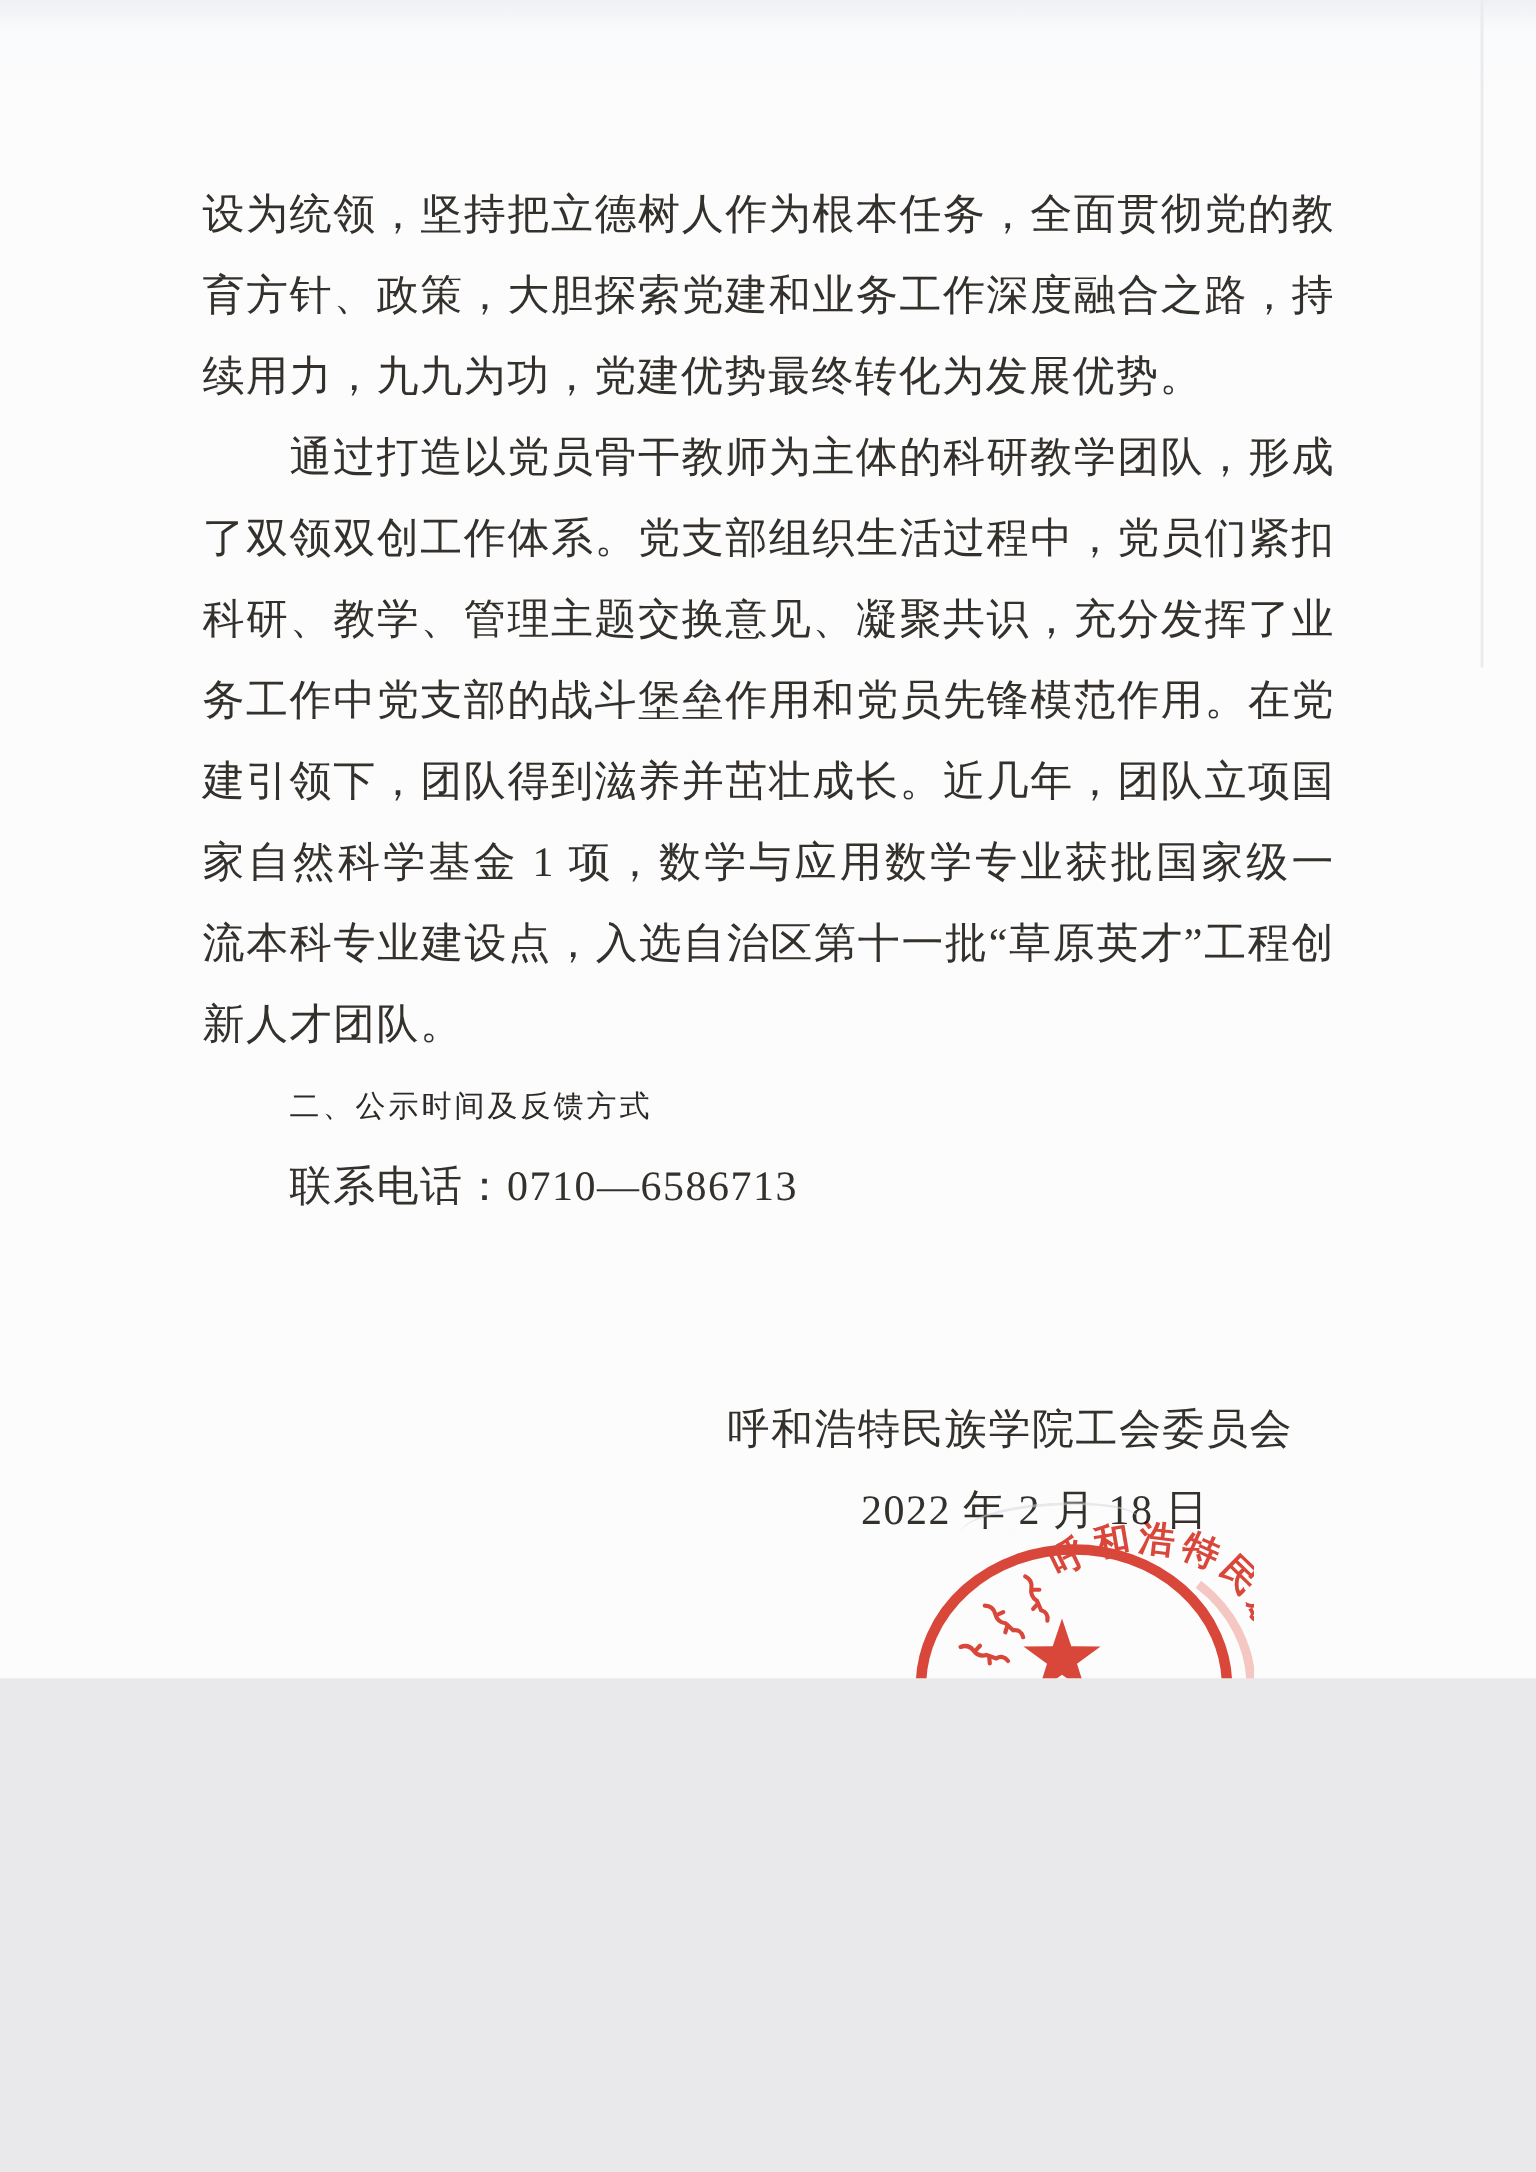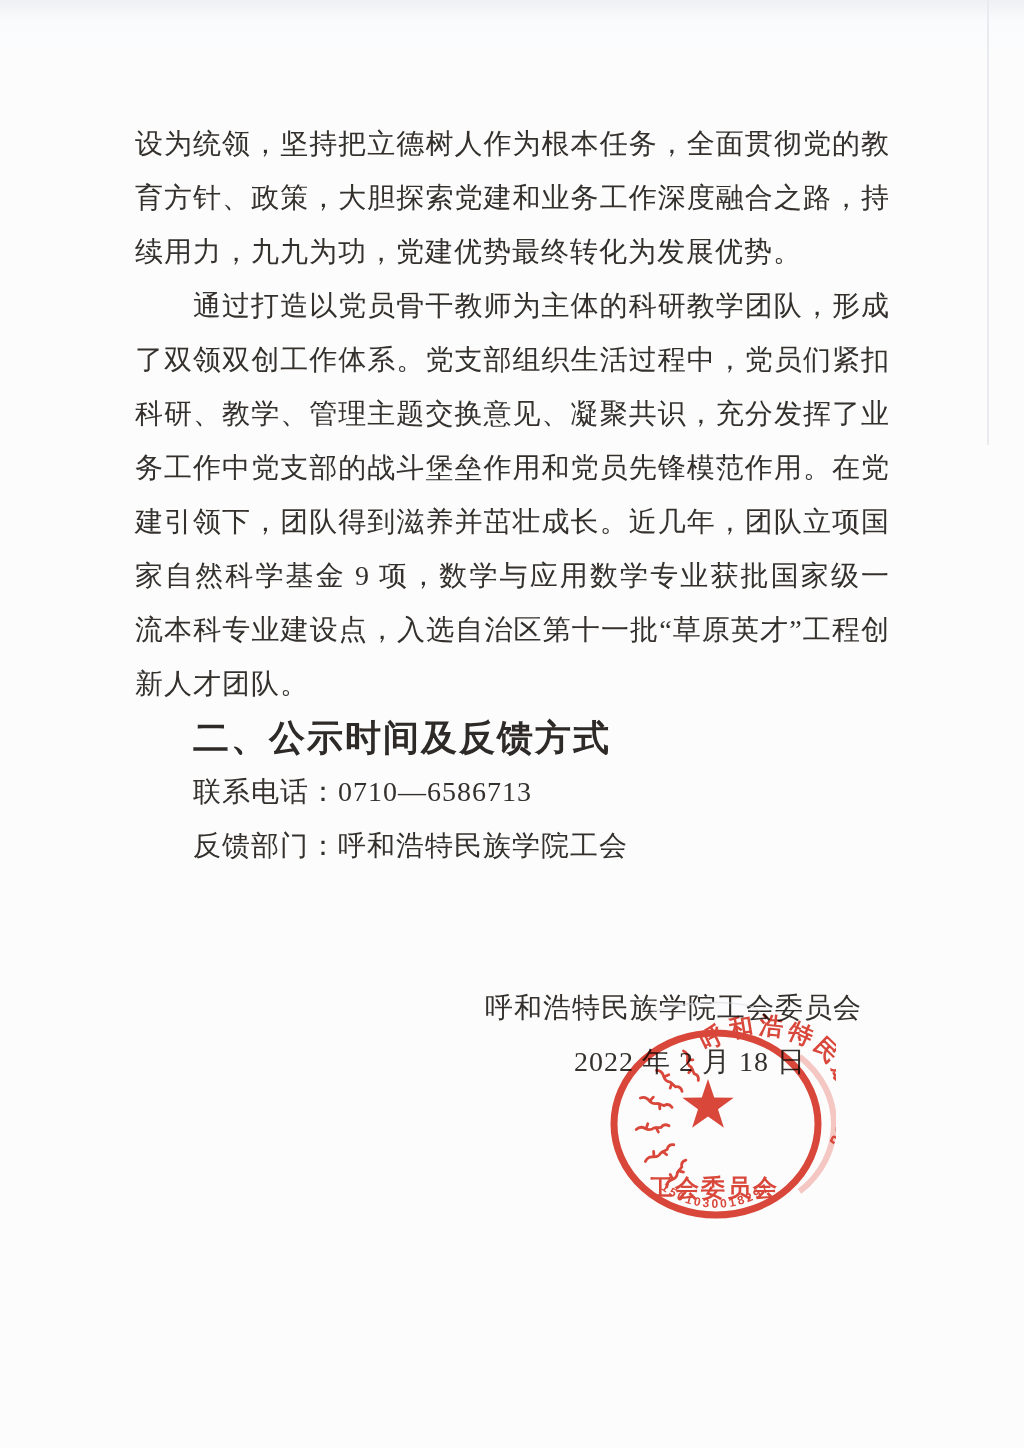--- a/index.html
+++ b/index.html
@@ -1,40 +1,40 @@
 <!DOCTYPE html>
 <html><head>
 <meta charset="utf-8">
 <style>
   html,body { margin:0; padding:0; background:#e9e9eb; }
   .page {
     position:relative;
-    width:1024px; height:1448px;
+    width:1024px; height:1119px;
     margin:0 auto;
     background:linear-gradient(180deg, #eef0f3 0px, #fafbfc 22px, #fcfcfd 60px, #fcfcfd 100%);
     font-family:"Liberation Serif","DejaVu Serif",serif;
     color:#34312d;
     overflow:hidden;
   }
   .content {
     position:absolute; left:135px; top:117px; width:755px;
   }
   .body-p, .info-p {
     margin:0;
     font-size:28px;
     line-height:54px;
     letter-spacing:1px;
     text-align:justify;
   }
   .indent { text-indent:58px; }
   .heading {
     margin:0;
     font-family:"Liberation Sans","DejaVu Sans",sans-serif;
-    font-weight:700;
-    font-size:36px;
+    font-weight:400;
+    font-size:20px;
     line-height:54px;
     letter-spacing:2px;
     text-indent:58px;
     color:#2d2a27;
   }
   .sig { margin-top:108px; }
   .sig-org {
     font-size:28px; line-height:54px; letter-spacing:1px;
     text-align:right; padding-right:28px;
   }
@@ -62,24 +62,23 @@
     opacity:.55; transform:rotate(-4deg);
   }
 </style>
 </head>
 <body>
 
 <div class="page">
 
   <div class="content">
     <p class="body-p">设为统领，坚持把立德树人作为根本任务，全面贯彻党的教育方针、政策，大胆探索党建和业务工作深度融合之路，持续用力，九九为功，党建优势最终转化为发展优势。</p>
-    <p class="body-p indent">通过打造以党员骨干教师为主体的科研教学团队，形成了双领双创工作体系。党支部组织生活过程中，党员们紧扣科研、教学、管理主题交换意见、凝聚共识，充分发挥了业务工作中党支部的战斗堡垒作用和党员先锋模范作用。在党建引领下，团队得到滋养并茁壮成长。近几年，团队立项国家自然科学基金 9 项，数学与应用数学专业获批国家级一流本科专业建设点，入选自治区第十一批“草原英才”工程创新人才团队。</p>
+    <p class="body-p indent">通过打造以党员骨干教师为主体的科研教学团队，形成了双领双创工作体系。党支部组织生活过程中，党员们紧扣科研、教学、管理主题交换意见、凝聚共识，充分发挥了业务工作中党支部的战斗堡垒作用和党员先锋模范作用。在党建引领下，团队得到滋养并茁壮成长。近几年，团队立项国家自然科学基金 1 项，数学与应用数学专业获批国家级一流本科专业建设点，入选自治区第十一批“草原英才”工程创新人才团队。</p>
     <h2 class="heading">二、公示时间及反馈方式</h2>
     <p class="info-p indent">联系电话：0710—6586713</p>
-    <p class="info-p indent">反馈部门：呼和浩特民族学院工会</p>
 
     <div class="sig">
       <div class="sig-org">呼和浩特民族学院工会委员会</div>
       <div class="sig-date">2022 年 2 月 18 日</div>
     </div>
   </div>
 
   <div class="scan-line"></div>
   <div class="scan-smudge"></div>
 

